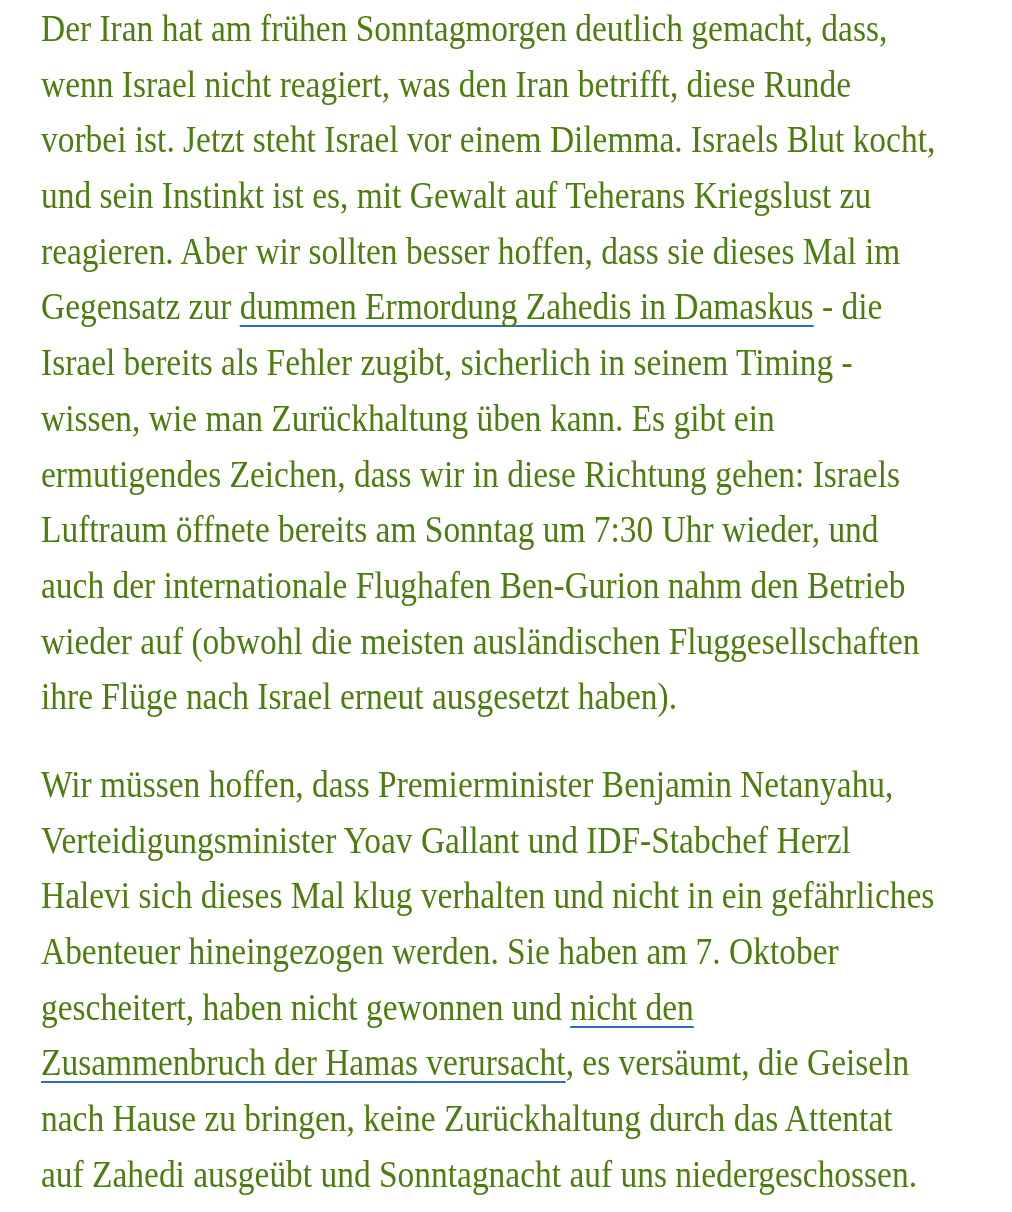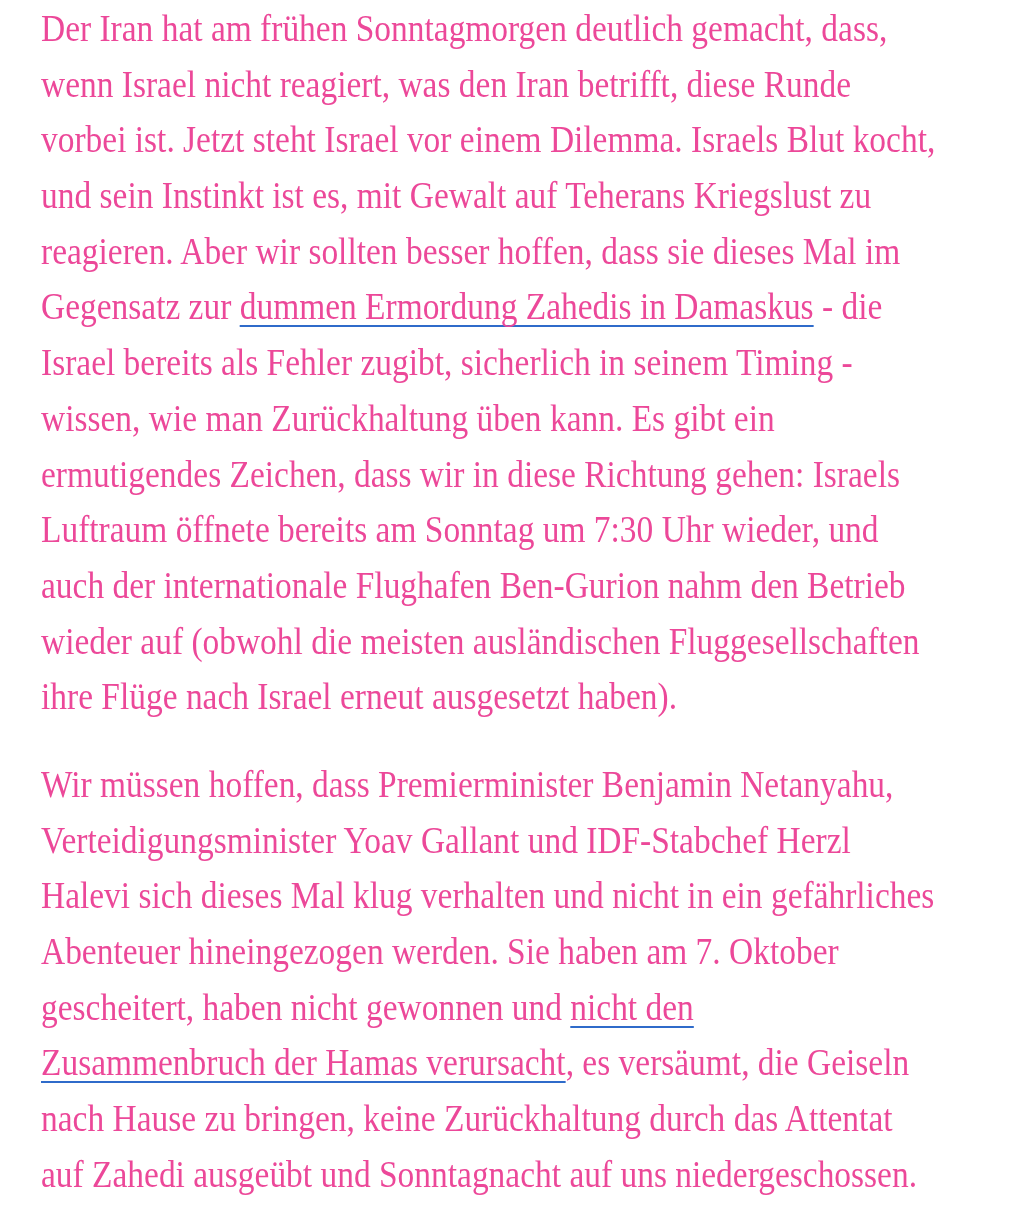--- a/index.html
+++ b/index.html
@@ -9,21 +9,21 @@
     width: 1012px;
   }
   .article {
     box-sizing: border-box;
     width: 1012px;
     min-height: 1212px;
     padding: 1px 40px 0 41px;
     font-family: "Liberation Serif", "DejaVu Serif", serif;
     font-size: 38px;
     line-height: 55.7px;
-    color: #ec4899;
+    color: #4d7c0f;
     overflow: hidden;
   }
   .para {
     margin: 0 0 32px 0;
     transform: scaleX(0.88);
     transform-origin: 0 0;
   }
   .para:last-child { margin-bottom: 0; }
   .tline {
     white-space: nowrap;

